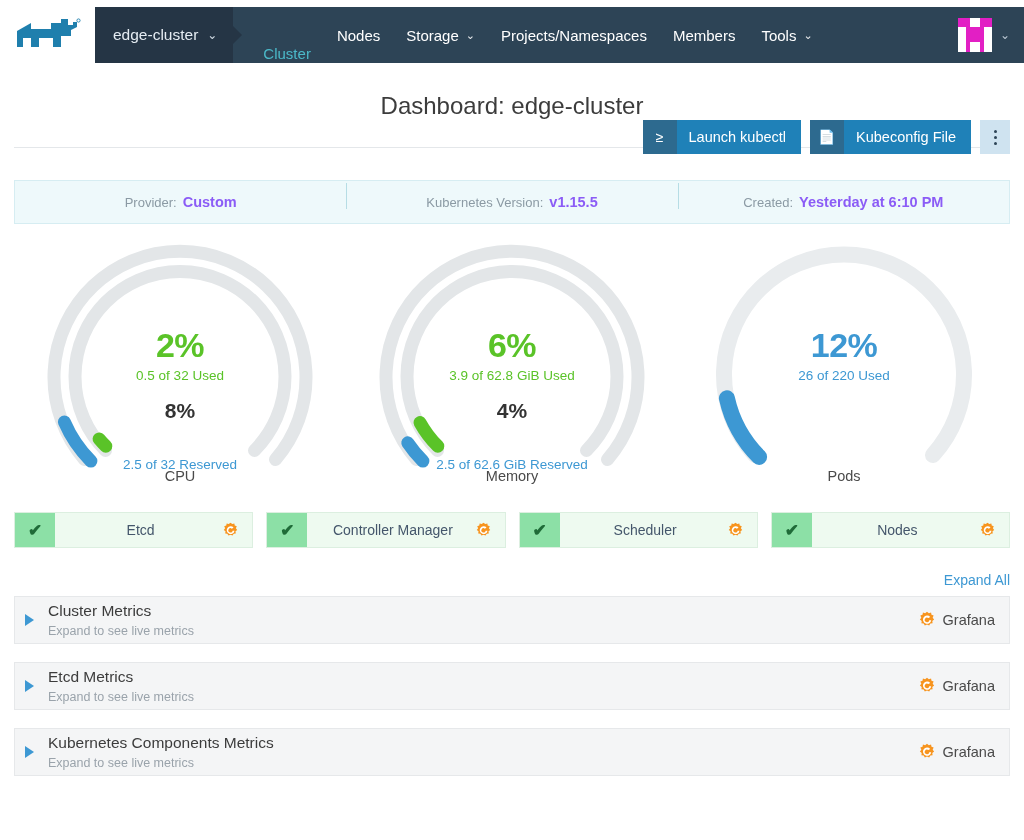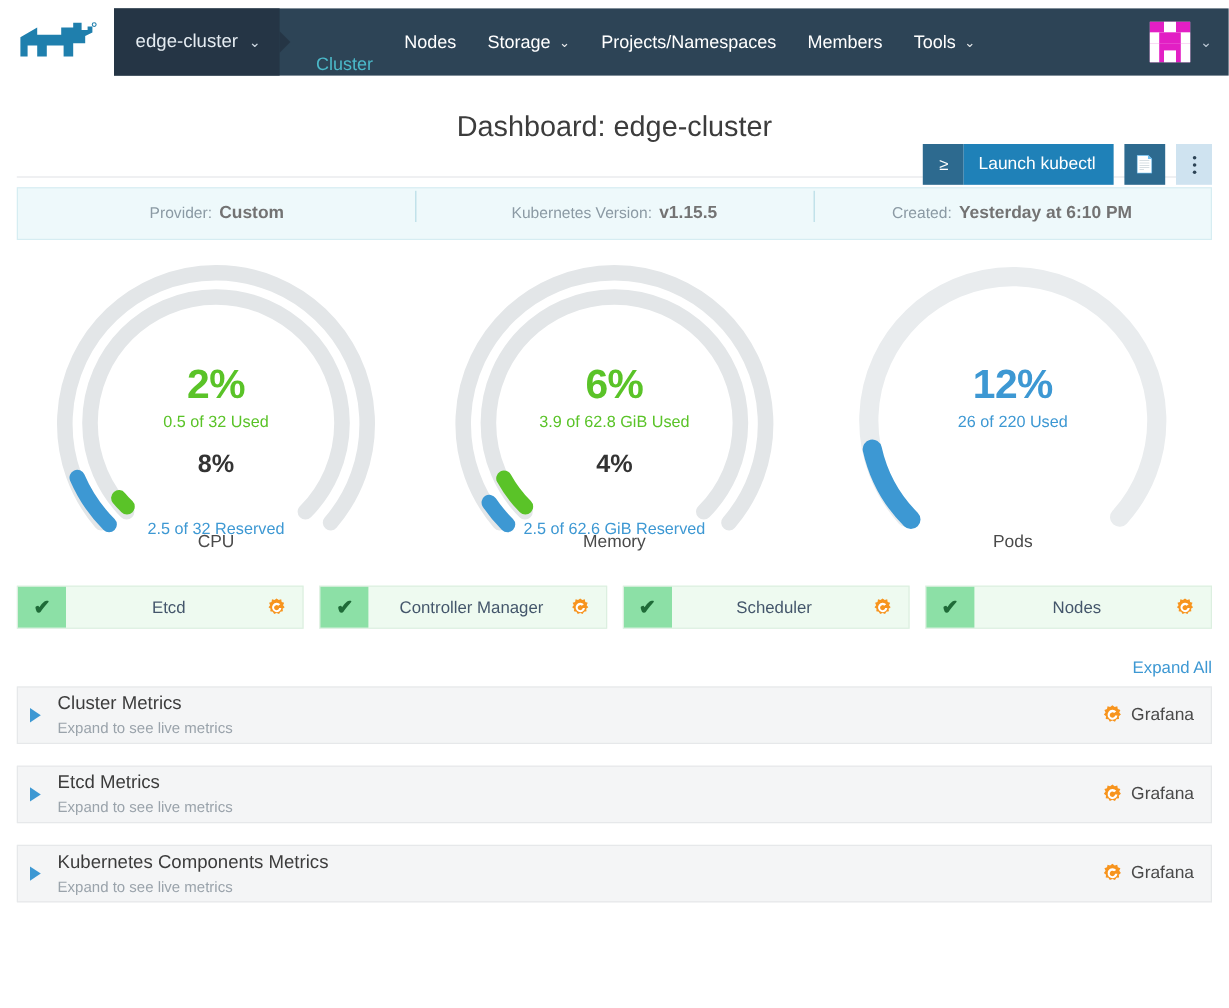--- a/index.html
+++ b/index.html
@@ -106,39 +106,39 @@
     display: flex; flex-direction: column;
     align-items: center; justify-content: center;
     gap: 3px;
   }
   .btn-kebab i { width: 3px; height: 3px; background: #2d4456; border-radius: 50%; display: block; }
 
   .hr { height: 1px; background: #e4e7ea; margin: 15px 14px 0 14px; }
 
   
   .banner {
-    margin: 8px 14px 0 14px;
+    margin: 32px 14px 0 14px;
     height: 44px;
     background: #eef9fb;
     border: 1px solid #d6edf2;
     display: flex; align-items: center;
   }
   .banner-cell {
     flex: 1;
     display: flex; align-items: baseline; justify-content: center;
     gap: 6px;
     position: relative;
   }
   .banner-cell + .banner-cell::before {
     content: "";
     position: absolute; left: 0; top: -11px;
     width: 1px; height: 26px; background: #b6dde5;
   }
   .banner-key { font-size: 13px; color: #8b9aa4; }
-  .banner-val { font-size: 14.5px; color: #737373; font-weight: bold; }
+  .banner-val { font-size: 14.5px; color: #8b5cf6; font-weight: bold; }
 
   
   .gauges {
     display: flex;
     margin-top: 12px;
     padding: 0 14px;
   }
   .gauge { flex: 1; position: relative; height: 270px; }
   .gauge svg { position: absolute; left: 50%; top: 6px; transform: translateX(-50%); }
   .gauge-text {
@@ -280,20 +280,21 @@
 
 <div class="page-head">
   <div class="page-title">Dashboard: edge-cluster</div>
   <div class="head-actions">
     <button class="btn">
       <span class="btn-ico">≥</span>
       <span class="btn-lbl">Launch kubectl</span>
     </button>
     <button class="btn">
       <span class="btn-ico">📄</span>
+      <span class="btn-lbl">Kubeconfig File</span>
     </button>
     <button class="btn-kebab">
       <i></i>
       <i></i>
       <i></i>
     </button>
   </div>
 </div>
 <div class="hr"></div>
 

